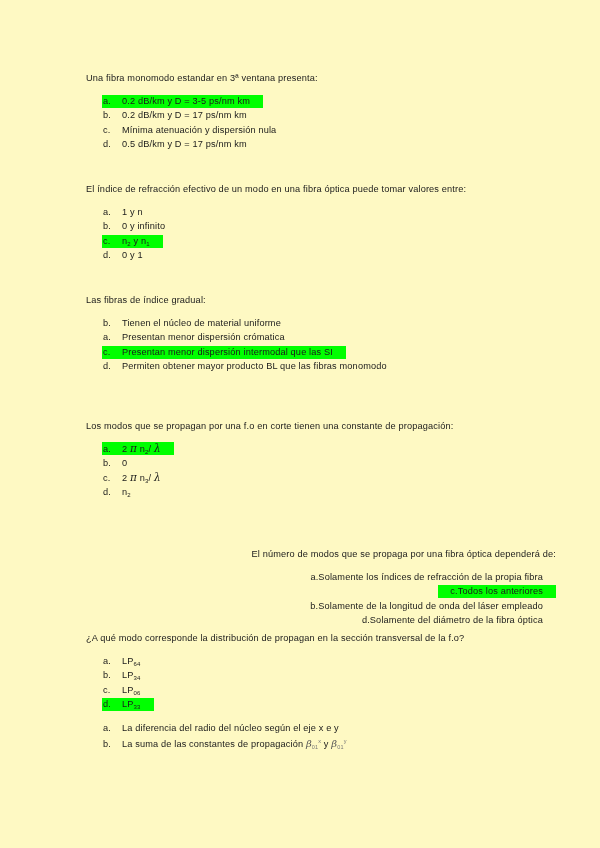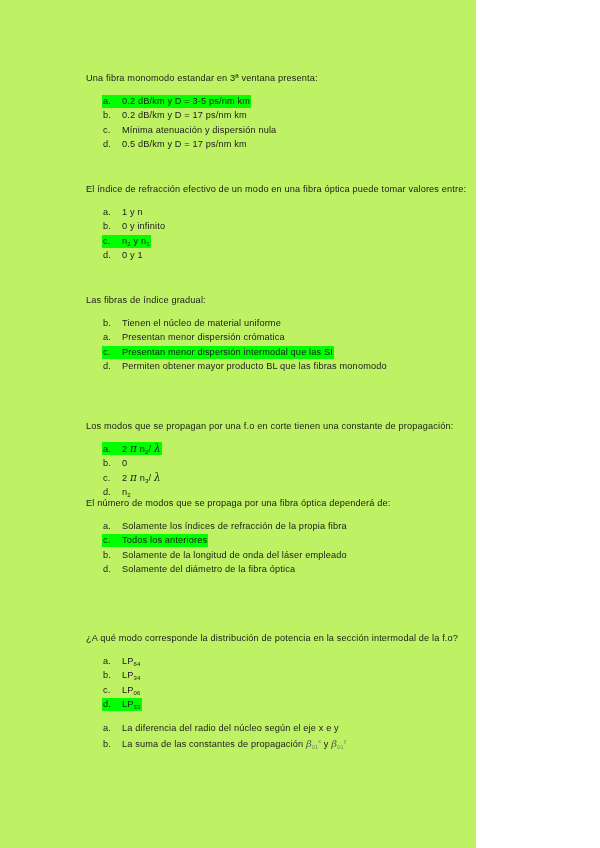--- a/index.html
+++ b/index.html
@@ -1,26 +1,26 @@
 <!DOCTYPE html>
 <html><head>
 <meta charset="utf-8">
 <style>
   html, body { margin: 0; padding: 0; background: #ffffff; }
   body {
     width: 600px; height: 848px; position: relative; overflow: hidden;
     font-family: "Liberation Sans", sans-serif; color: #1a1a1a;
     font-size: 9.2px; letter-spacing: 0.15px;
   }
-  .page { position: absolute; left: 0; top: 0; width: 476px; height: 848px; background: #bef264; }
+  .page { position: absolute; left: 0; top: 0; width: 600px; height: 848px; background: #fef9c3; }
   .question { position: absolute; left: 86px; width: 470px; }
   .q-title { height: 14px; line-height: 14px; white-space: nowrap; }
   .options { margin: 9px 0 0 0; padding: 0; list-style: none; }
   .option { position: relative; height: 14.3px; line-height: 14.3px; padding-left: 17px; white-space: nowrap; }
-  .option .opt-inner { display: inline-block; height: 13px; line-height: 13px; padding-right: 1px; }
+  .option .opt-inner { display: inline-block; height: 13px; line-height: 13px; padding-right: 13px; }
   .option .letter { display: inline-block; width: 19px; }
   .option.correct .opt-inner { background: #00ff00; margin-left: -1px; padding-left: 1px; }
   sub { font-size: 6px; vertical-align: -2px; line-height: 0; }
   .greek { font-family: "DejaVu Serif", serif; font-style: italic; font-size: 10.5px; }
   .beta { font-family: "DejaVu Serif", serif; font-style: italic; font-size: 10px; color: #555; }
   .beta-sub { font-size: 5.5px; color: #777; vertical-align: -2px; }
   .beta-sup { font-size: 5.5px; color: #777; vertical-align: 4px; }
 </style>
 </head>
 <body>
@@ -60,32 +60,32 @@
   <div class="question" style="top:419px;">
     <div class="q-title">Los modos que se propagan por una f.o en corte tienen una constante de propagación:</div>
     <ul class="options">
       <li class="option correct"><span class="opt-inner"><span class="letter">a.</span><span style="white-space:pre">2 </span><span class="greek">π</span><span style="white-space:pre"> n</span><sub>2</sub><span style="white-space:pre">/ </span><span class="greek">λ</span></span></li>
       <li class="option"><span class="opt-inner"><span class="letter">b.</span><span>0</span></span></li>
       <li class="option"><span class="opt-inner"><span class="letter">c.</span><span style="white-space:pre">2 </span><span class="greek">π</span><span style="white-space:pre"> n</span><sub>3</sub><span style="white-space:pre">/ </span><span class="greek">λ</span></span></li>
       <li class="option"><span class="opt-inner"><span class="letter">d.</span><span>n</span><sub>2</sub></span></li>
     </ul>
   </div>
 
-  <div class="question" style="top:496px;">
+  <div class="question" style="top:547px;text-align:right;">
     <div class="q-title">El número de modos que se propaga por una fibra óptica dependerá de:</div>
     <ul class="options">
       <li class="option"><span class="opt-inner"><span class="letter">a.</span><span>Solamente los índices de refracción de la propia fibra</span></span></li>
       <li class="option correct"><span class="opt-inner"><span class="letter">c.</span><span>Todos los anteriores</span></span></li>
       <li class="option"><span class="opt-inner"><span class="letter">b.</span><span>Solamente de la longitud de onda del láser empleado</span></span></li>
       <li class="option"><span class="opt-inner"><span class="letter">d.</span><span>Solamente del diámetro de la fibra óptica</span></span></li>
     </ul>
   </div>
 
   <div class="question" style="top:631px;">
-    <div class="q-title">¿A qué modo corresponde la distribución de potencia en la sección intermodal de la f.o?</div>
+    <div class="q-title">¿A qué modo corresponde la distribución de propagan en la sección transversal de la f.o?</div>
     <ul class="options">
       <li class="option"><span class="opt-inner"><span class="letter">a.</span><span>LP</span><sub>64</sub></span></li>
       <li class="option"><span class="opt-inner"><span class="letter">b.</span><span>LP</span><sub>34</sub></span></li>
       <li class="option"><span class="opt-inner"><span class="letter">c.</span><span>LP</span><sub>06</sub></span></li>
       <li class="option correct"><span class="opt-inner"><span class="letter">d.</span><span>LP</span><sub>33</sub></span></li>
     </ul>
   </div>
 
   <div class="question" style="top:712px;">
     <ul class="options">

